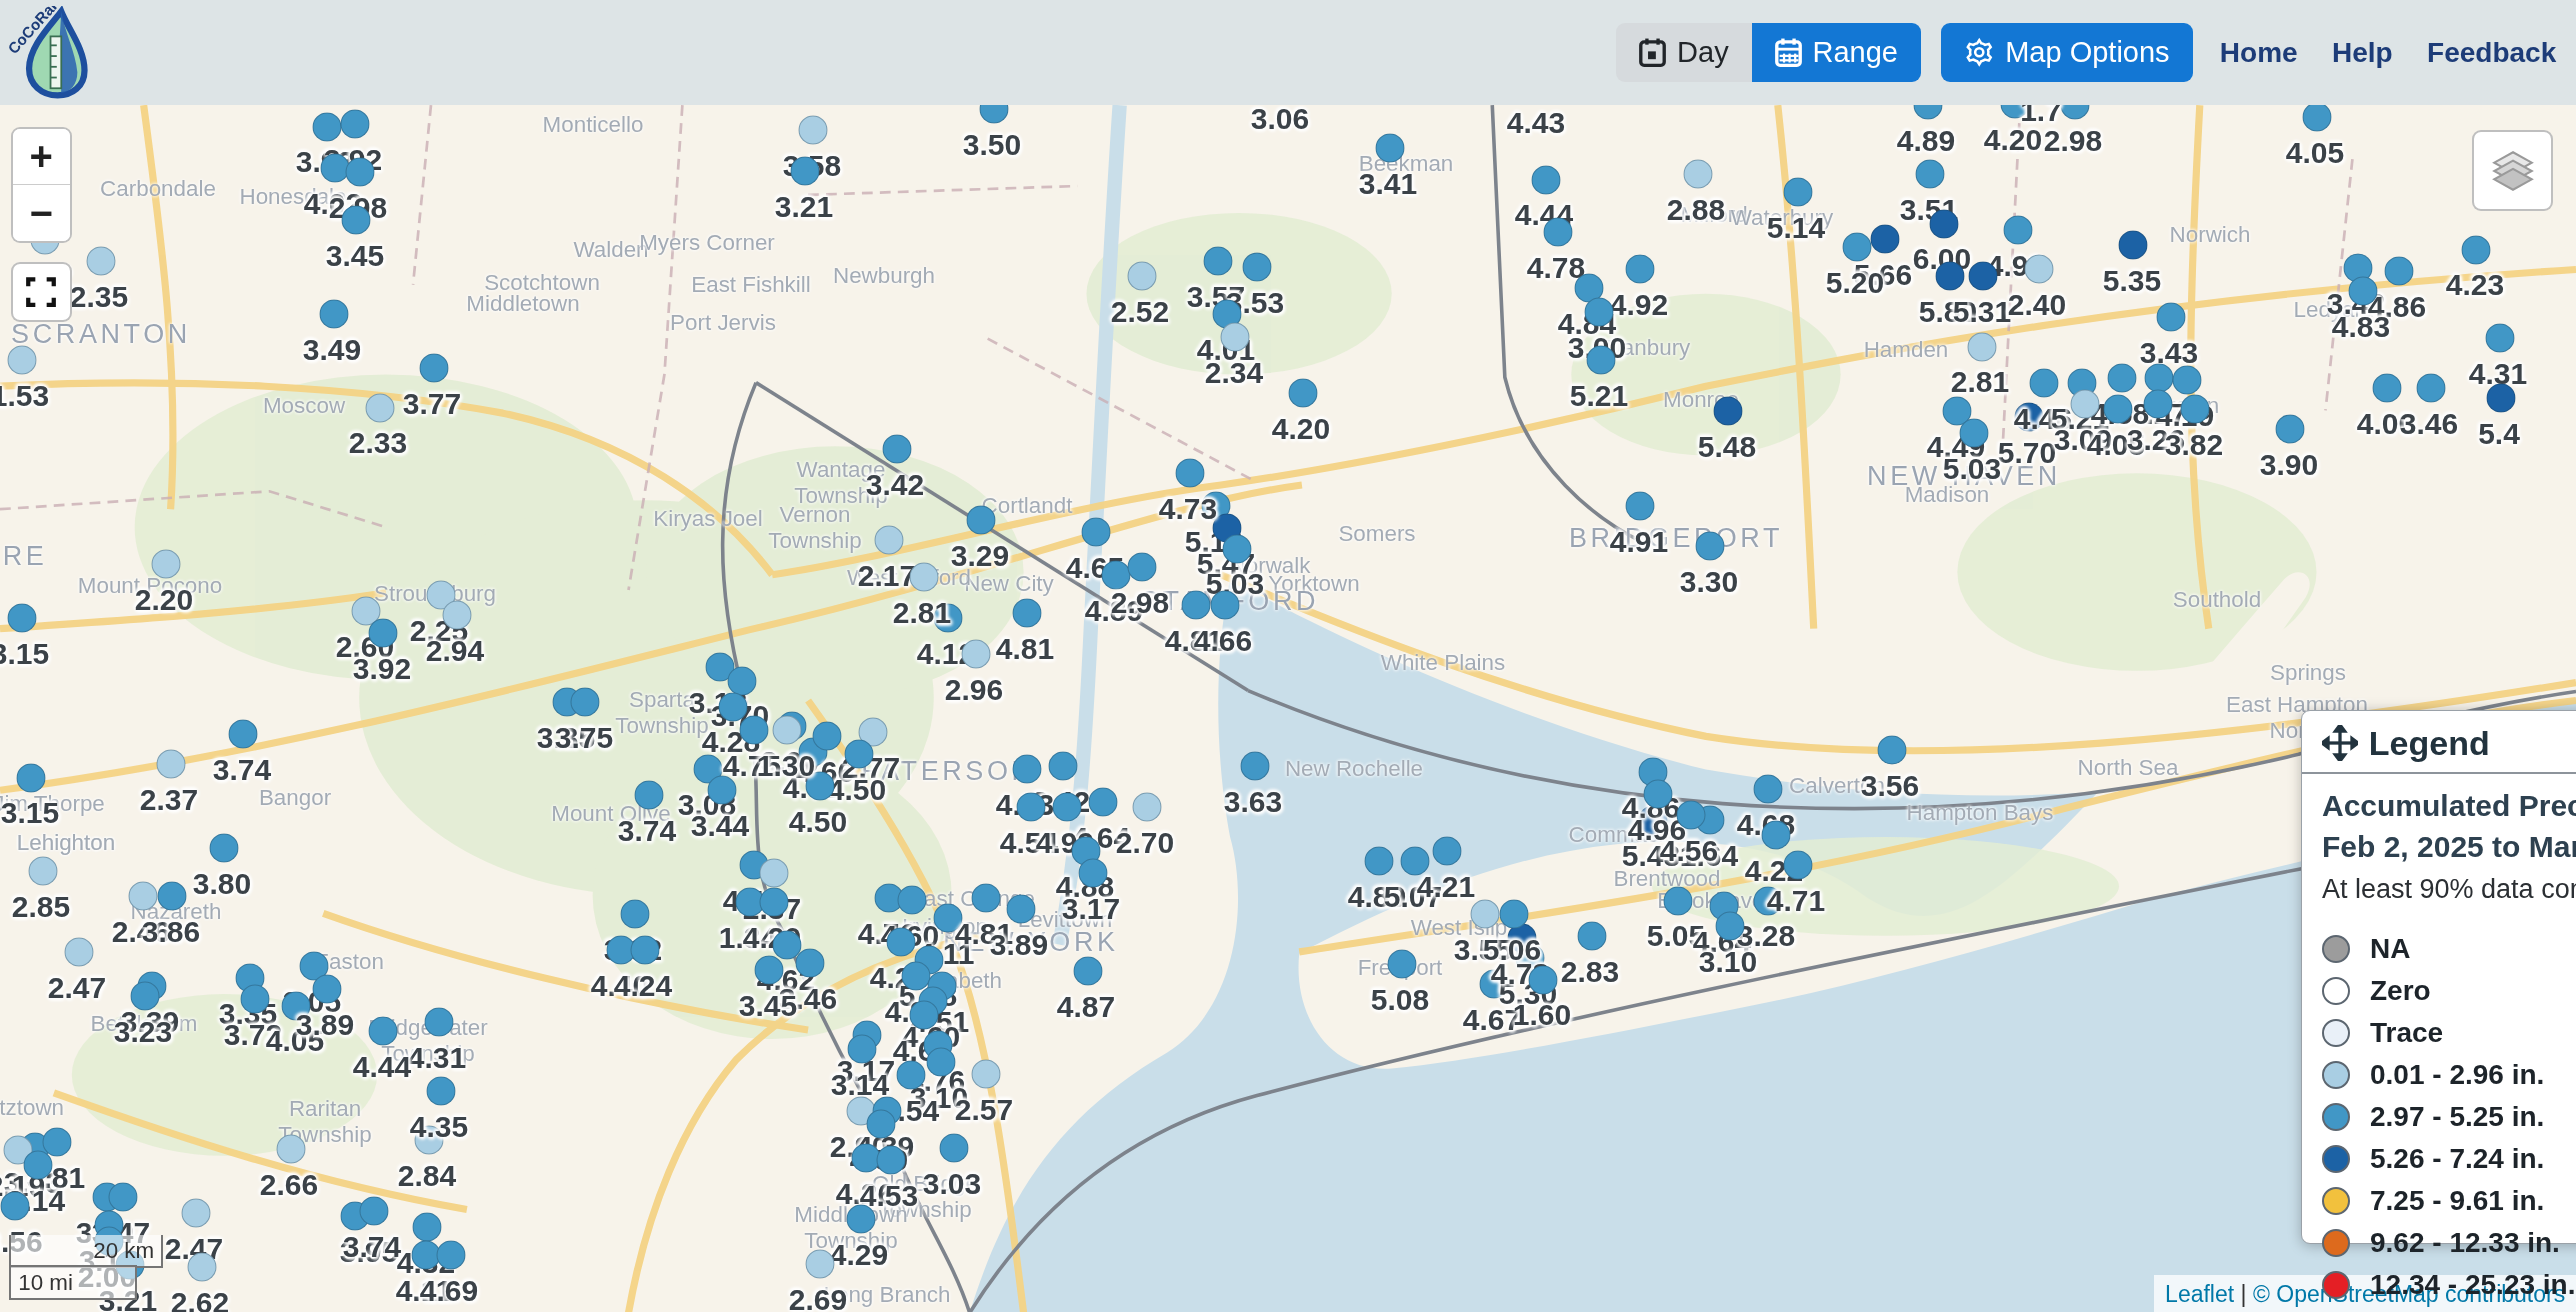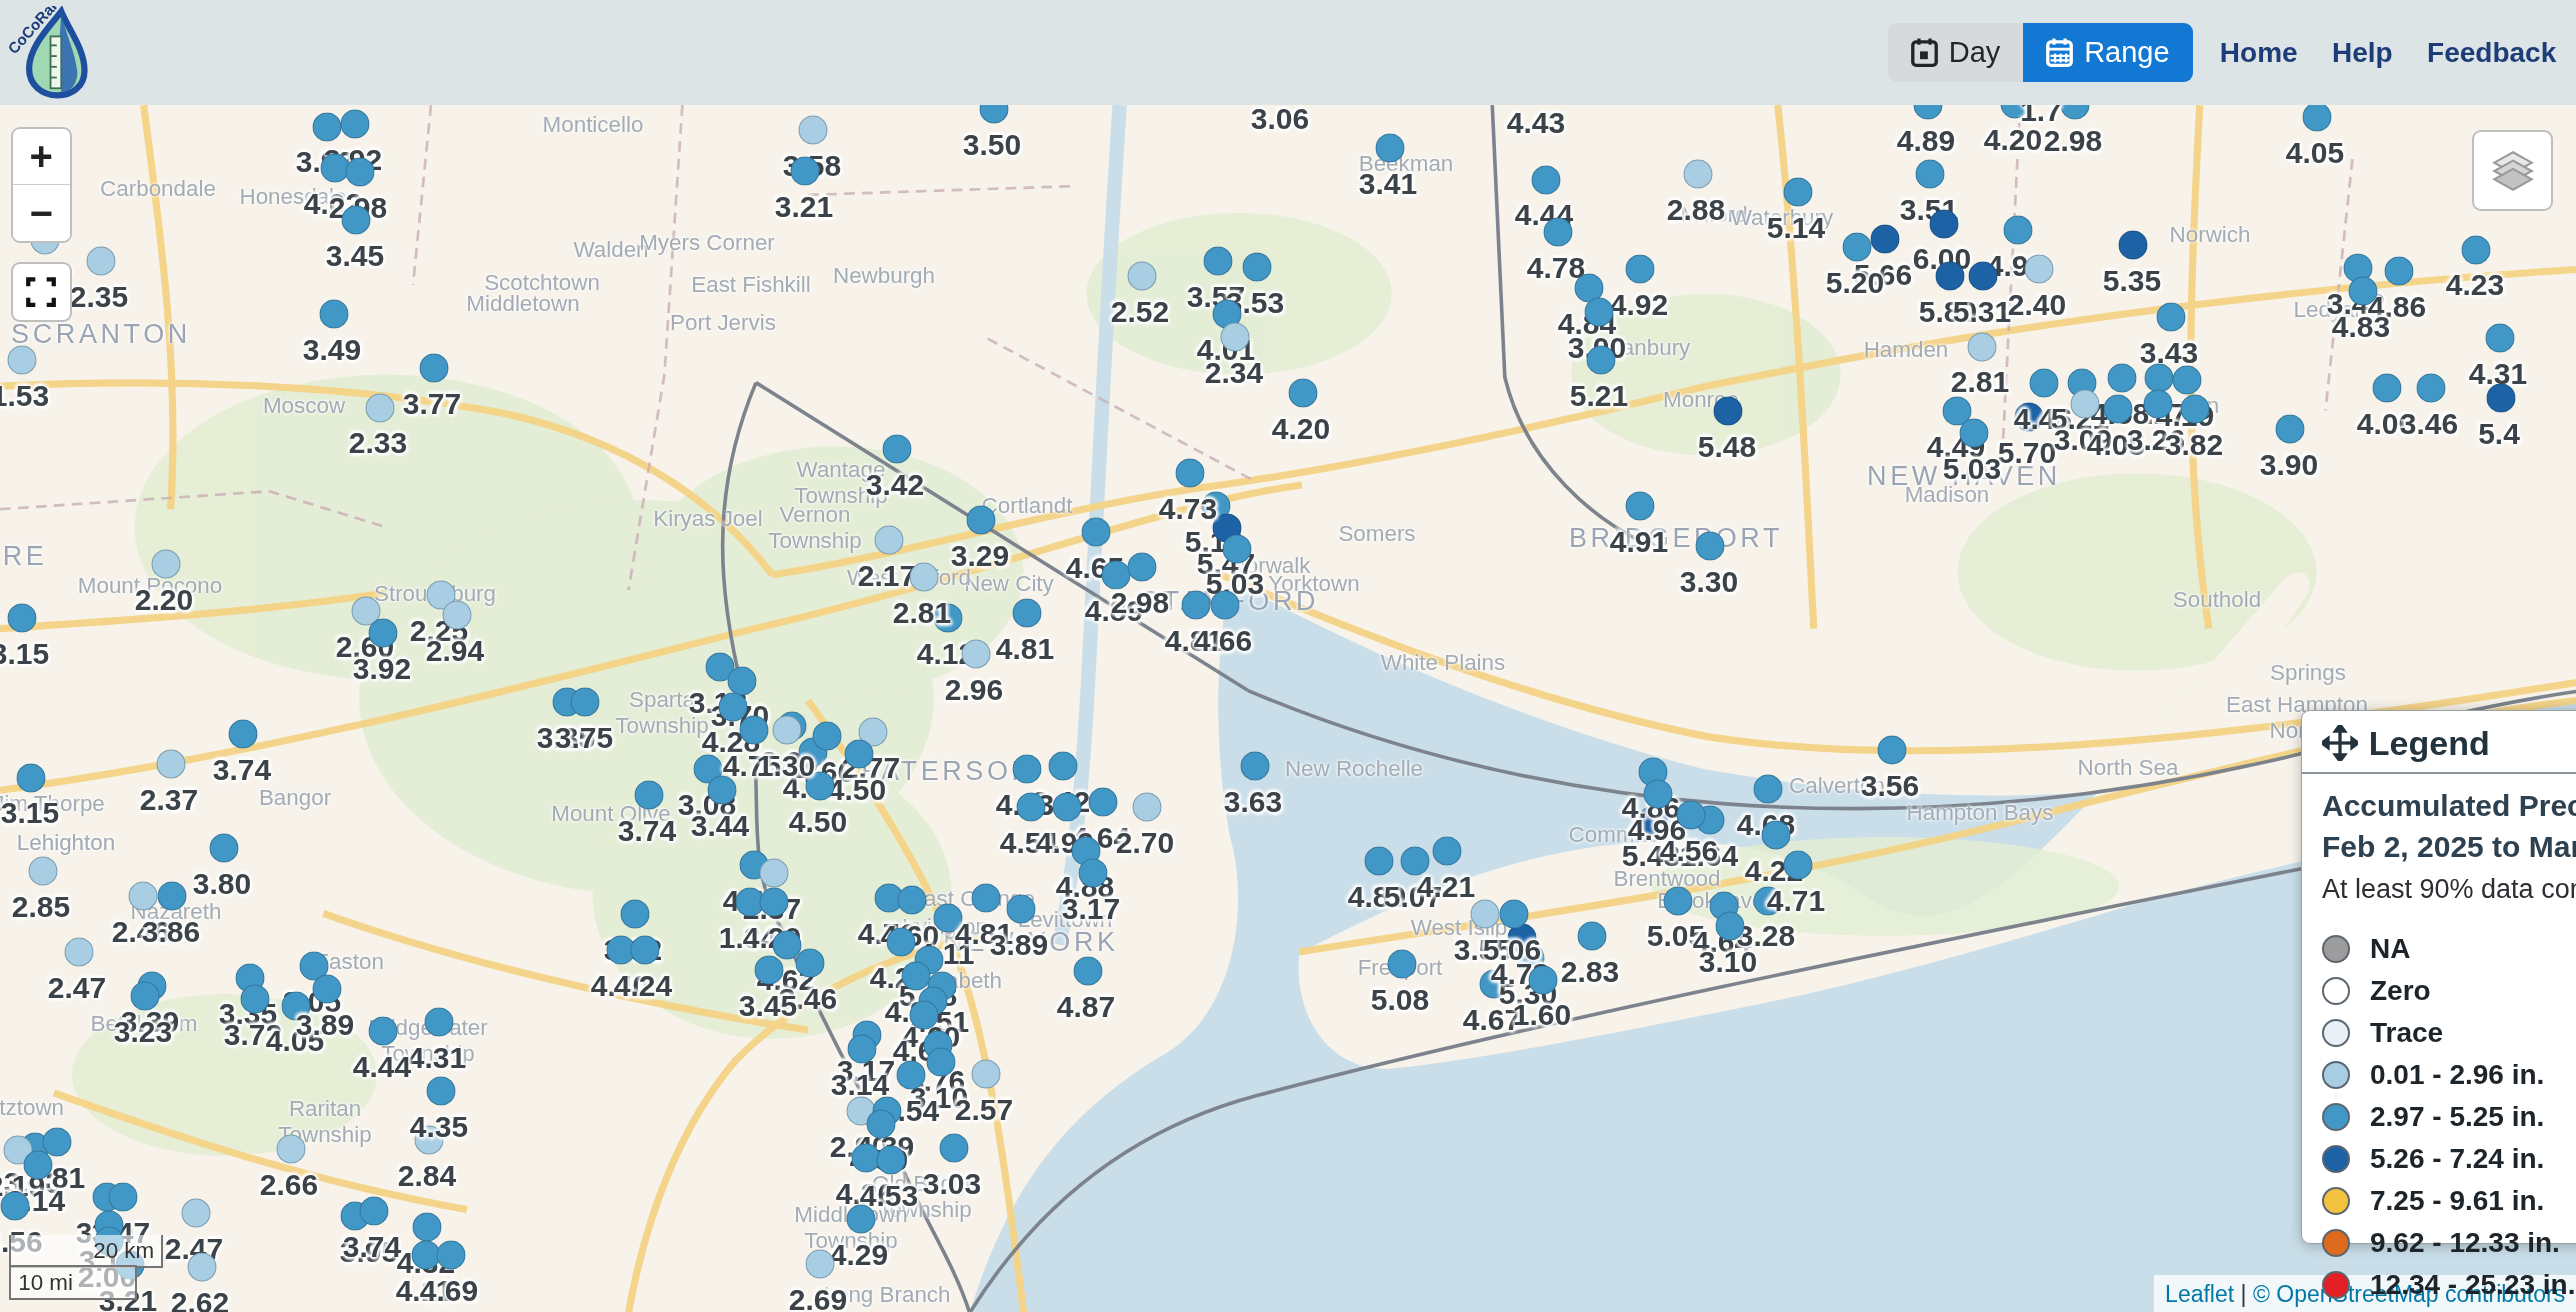--- a/index.html
+++ b/index.html
@@ -99,20 +99,29 @@
             <line x1="13" y1="14" x2="13" y2="22" stroke="#fff" stroke-width="2"></line>
             <line x1="18" y1="14" x2="18" y2="22" stroke="#fff" stroke-width="2"></line>
             <line x1="4" y1="16" x2="21" y2="16" stroke="#fff" stroke-width="2"></line>
             <line x1="4" y1="20" x2="21" y2="20" stroke="#fff" stroke-width="2"></line>
           </svg>
           <span>Range</span>
         </button>
       </div>
 
 
+      <button class="btn btn-mapopts">
+        <svg width="30.5" height="30.5" viewBox="0 0 24 24">
+          <g fill="none" stroke="#fff" stroke-width="2">
+            <circle cx="12" cy="12" r="3.2"></circle>
+            <path d="M12,2.5 L13.6,5 A7.5,7.5 0 0 1 16.6,6.2 L19.5,5.4 L21,8 L19,10.2 A7.5,7.5 0 0 1 19,13.8 L21,16 L19.5,18.6 L16.6,17.8 A7.5,7.5 0 0 1 13.6,19 L12,21.5 L10.4,19 A7.5,7.5 0 0 1 7.4,17.8 L4.5,18.6 L3,16 L5,13.8 A7.5,7.5 0 0 1 5,10.2 L3,8 L4.5,5.4 L7.4,6.2 A7.5,7.5 0 0 1 10.4,5 Z"></path>
+          </g>
+        </svg>
+        <span>Map Options</span>
+      </button>
 
       <a class="nav-link">Home</a>
       <a class="nav-link">Help</a>
       <a class="nav-link">Feedback</a>
     </div>
   </div>
 
   <div class="map">
     <svg class="bg" width="2576" height="1208" viewBox="0 0 2869 1345">
       <rect x="0" y="0" width="2869" height="1345" fill="#f7f3ea"></rect>

